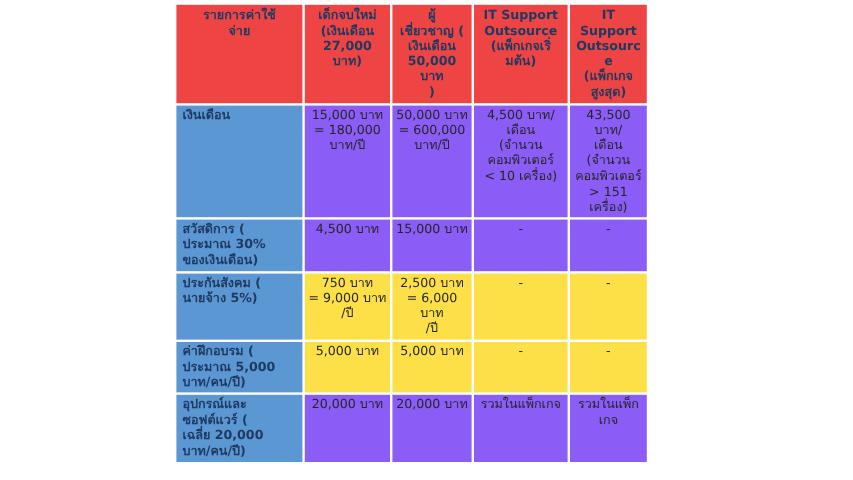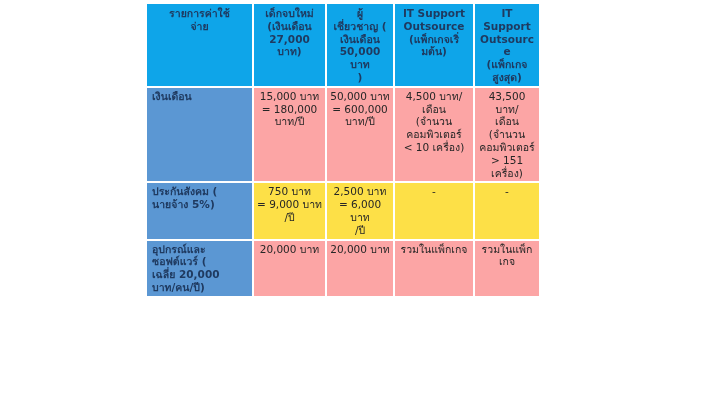--- a/index.html
+++ b/index.html
@@ -17,30 +17,30 @@
     border:2px solid #ffffff;
     white-space:pre-line;
     vertical-align:top;
     padding:2px 3px;
     line-height:1.22;
     font-size:10.5px;
     word-wrap:break-word;
   }
   
   .cost-table thead th{
-    background:#0ea5e9;color:#1f3a60;font-weight:bold;
+    background:#ef4444;color:#1f3a60;font-weight:bold;
     text-align:center;height:58px;padding-top:3px;
   }
   .cost-table tbody th{
     background:#5b97d3;color:#1f3a60;font-weight:bold;
     text-align:left;padding-left:5px;
   }
   
   .cost-table td{color:#262626;text-align:center;}
-  tr.band-light td{background:#fca5a5;}
+  tr.band-light td{background:#8b5cf6;}
   tr.band-dark  td{background:#fde047;}
   
   tr.r1{height:64px;} tr.r2{height:38px;} tr.r3{height:43px;}
   tr.r4{height:25px;} tr.r5{height:36px;} tr.r6{height:51px;}
 </style>
 </head>
 <body>
 
 <div class="slide">
   <table class="cost-table">
@@ -86,29 +86,47 @@
 เดือน
 (จำนวน
 คอมพิวเตอร์
 &lt; 10 เครื่อง)</td>
         <td>43,500 บาท/
 เดือน
 (จำนวน
 คอมพิวเตอร์
 &gt; 151 เครื่อง)</td>
       </tr>
+      <tr class="r2 band-light">
+        <th>สวัสดิการ (
+ประมาณ 30%
+ของเงินเดือน)</th>
+        <td>4,500 บาท</td>
+        <td>15,000 บาท</td>
+        <td>-</td>
+        <td>-</td>
+      </tr>
       <tr class="r3 band-dark">
         <th>ประกันสังคม (
 นายจ้าง 5%)</th>
         <td>750 บาท
 = 9,000 บาท
 /ปี</td>
         <td>2,500 บาท
 = 6,000 บาท
 /ปี</td>
+        <td>-</td>
+        <td>-</td>
+      </tr>
+      <tr class="r5 band-dark">
+        <th>ค่าฝึกอบรม (
+ประมาณ 5,000
+บาท/คน/ปี)</th>
+        <td>5,000 บาท</td>
+        <td>5,000 บาท</td>
         <td>-</td>
         <td>-</td>
       </tr>
       <tr class="r6 band-light">
         <th>อุปกรณ์และ
 ซอฟต์แวร์ (
 เฉลี่ย 20,000
 บาท/คน/ปี)</th>
         <td>20,000 บาท</td>
         <td>20,000 บาท</td>

